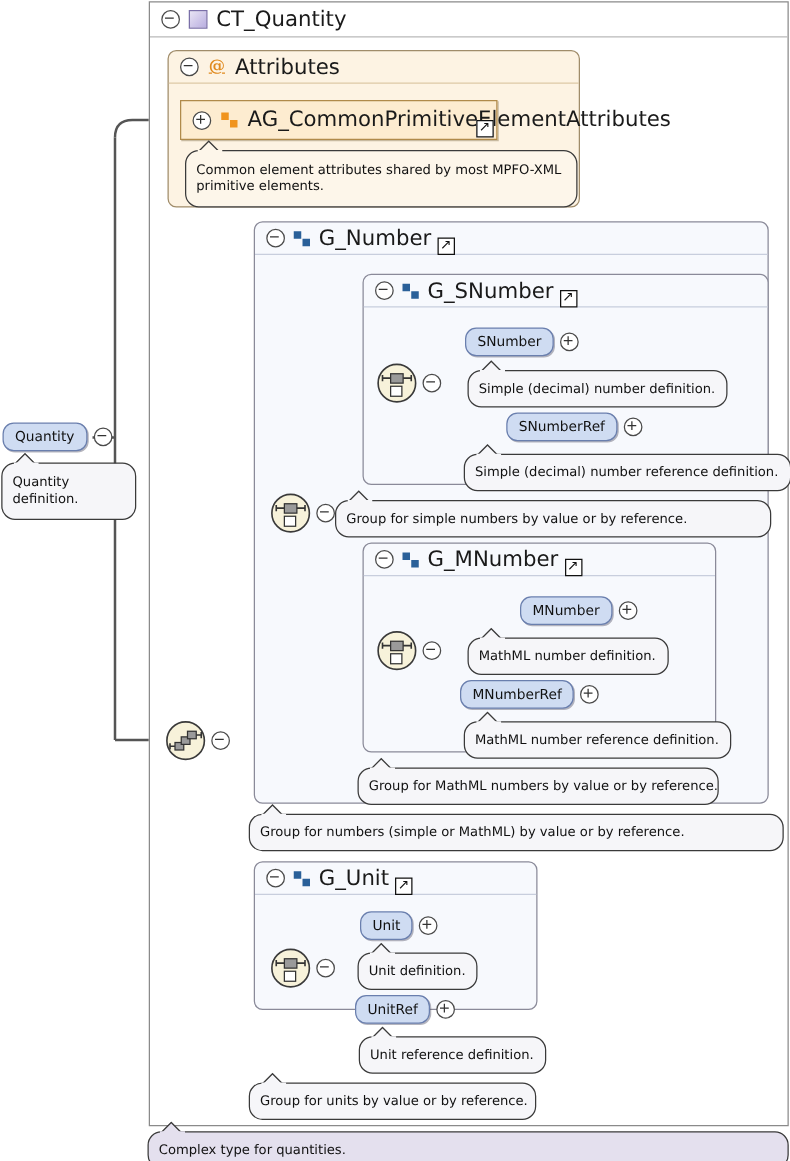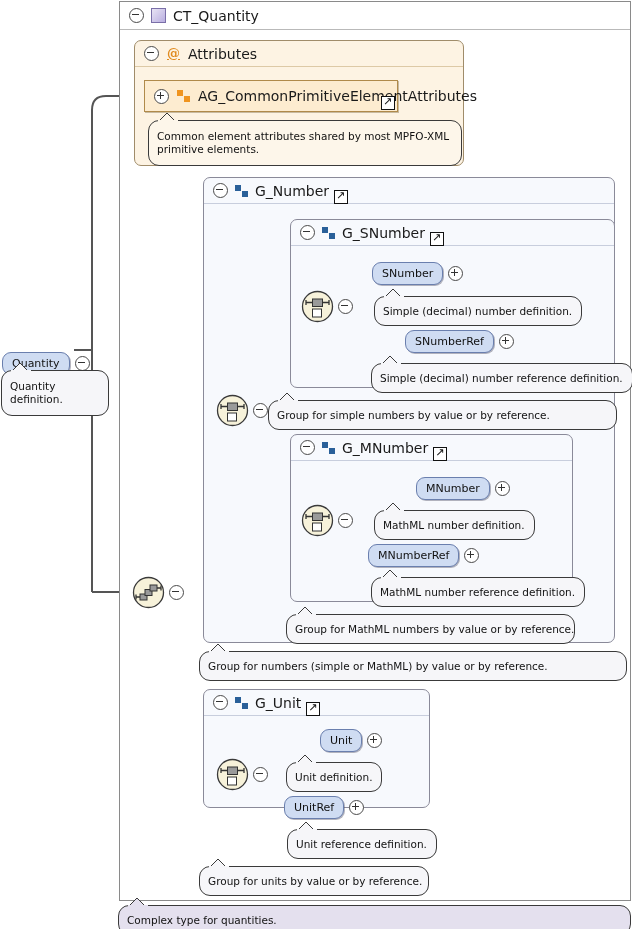--- a/index.html
+++ b/index.html
@@ -58,21 +58,21 @@
   }
   .agicon i{position:absolute;background:#f0941e;display:block;}
   .agicon i:nth-child(1){left:0;top:0;width:6px;height:6px;}
   .agicon i:nth-child(2){left:7px;top:6px;width:6px;height:6px;}
   .grpicon{
     width:13px;height:12px;flex:none;position:relative;
   }
   .grpicon i{position:absolute;background:#2a6099;display:block;}
   .grpicon i:nth-child(1){left:0;top:0;width:6px;height:6px;}
   .grpicon i:nth-child(2){left:7px;top:6px;width:6px;height:6px;}
-  .hdr-label{font-size:14px;color:#1a1a1a;white-space:nowrap;}
+  .hdr-label{font-size:17px;color:#1a1a1a;white-space:nowrap;}
   .linkarrow{
     width:12px;height:12px;border:1px solid #111;background:#fff;position:relative;flex:none;
   }
   .linkarrow::after{
     content:"\2197";position:absolute;left:1px;top:-2px;font-size:11px;color:#111;line-height:13px;
   }
 
   
   .elnode{
     display:flex;align-items:center;gap:5px;
@@ -167,21 +167,21 @@
 </div>
 
 <div class="annowrap" style="left:148px;top:120px;width:295px;">
   <svg class="tailsvg" width="20" height="10">
     <path d="M1,9 L9,1 L17,9" fill="#fdf6ea" stroke="#3a3a3a" stroke-width="1"></path>
     <path d="M0,9 L20,9" stroke="#fdf6ea" stroke-width="2"></path>
   </svg>
   <div class="anno attr wrap" style="width:295px;height:38px;">Common element attributes shared by most MPFO-XML primitive elements.</div>
 </div>
 
-<div class="abs elnode" style="left:2px;top:338px;margin-top:14px;">
+<div class="abs elnode" style="left:2px;top:338px;">
   <div class="elbox">Quantity</div>
   <span class="exp"></span>
 </div>
 <div class="annowrap" style="left:1px;top:370px;width:89px;">
   <svg class="tailsvg" width="20" height="10">
     <path d="M1,9 L9,1 L17,9" fill="#f6f6f9" stroke="#3a3a3a" stroke-width="1"></path>
     <path d="M0,9 L20,9" stroke="#f6f6f9" stroke-width="2"></path>
   </svg>
   <div class="anno wrap" style="width:89px;height:38px;">Quantity definition.</div>
 </div>
@@ -355,21 +355,21 @@
   <svg width="33" height="33">
     <circle cx="16.5" cy="16.5" r="15" fill="#f7f2da" stroke="#3a3a3a" stroke-width="1.3"></circle>
     <rect x="11.5" y="9" width="10" height="7.5" fill="#9a9a9a" stroke="#333" stroke-width="1"></rect>
     <rect x="11.5" y="19" width="9" height="8" fill="#fff" stroke="#333" stroke-width="1"></rect>
     <path d="M5,12.5 L11.5,12.5 M21.5,12.5 L28,12.5" stroke="#333" stroke-width="1.3"></path>
     <path d="M5,10 L5,15 M28,10 L28,15" stroke="#333" stroke-width="1.3"></path>
   </svg>
   <span class="exp"></span>
 </div>
 
-<div class="abs elnode" style="left:288px;top:729px;margin-left:32px;">
+<div class="abs elnode" style="left:288px;top:729px;">
   <div class="elbox">Unit</div>
   <span class="exp plus"></span>
 </div>
 <div class="annowrap" style="left:286px;top:762px;">
   <svg class="tailsvg" width="20" height="10">
     <path d="M1,9 L9,1 L17,9" fill="#f6f6f9" stroke="#3a3a3a" stroke-width="1"></path>
     <path d="M0,9 L20,9" stroke="#f6f6f9" stroke-width="2"></path>
   </svg>
   <div class="anno" style="height:22px;">Unit definition.</div>
 </div>

